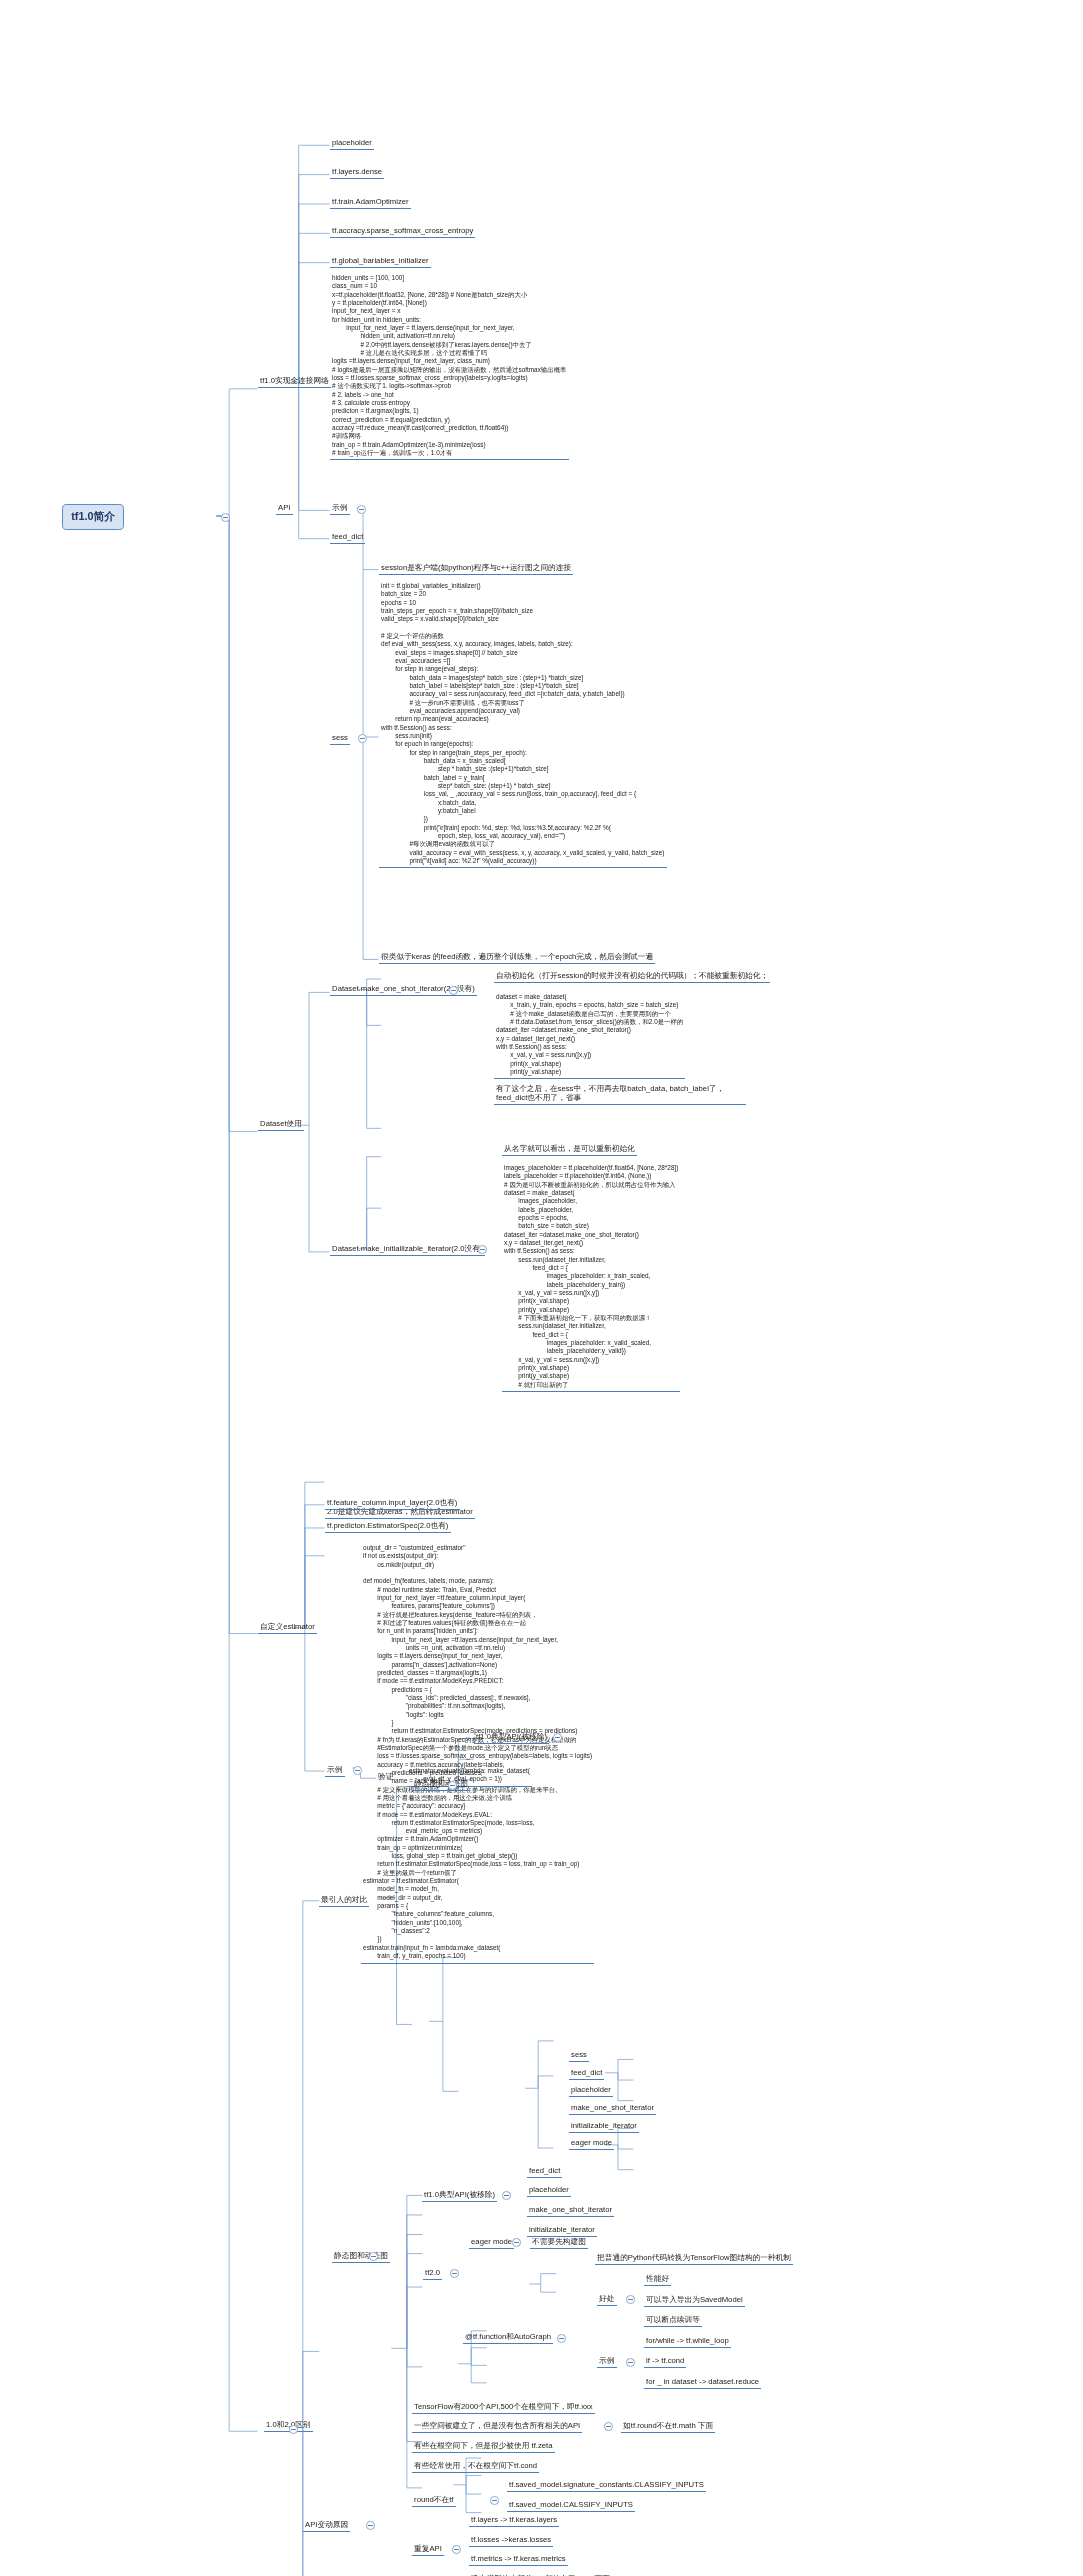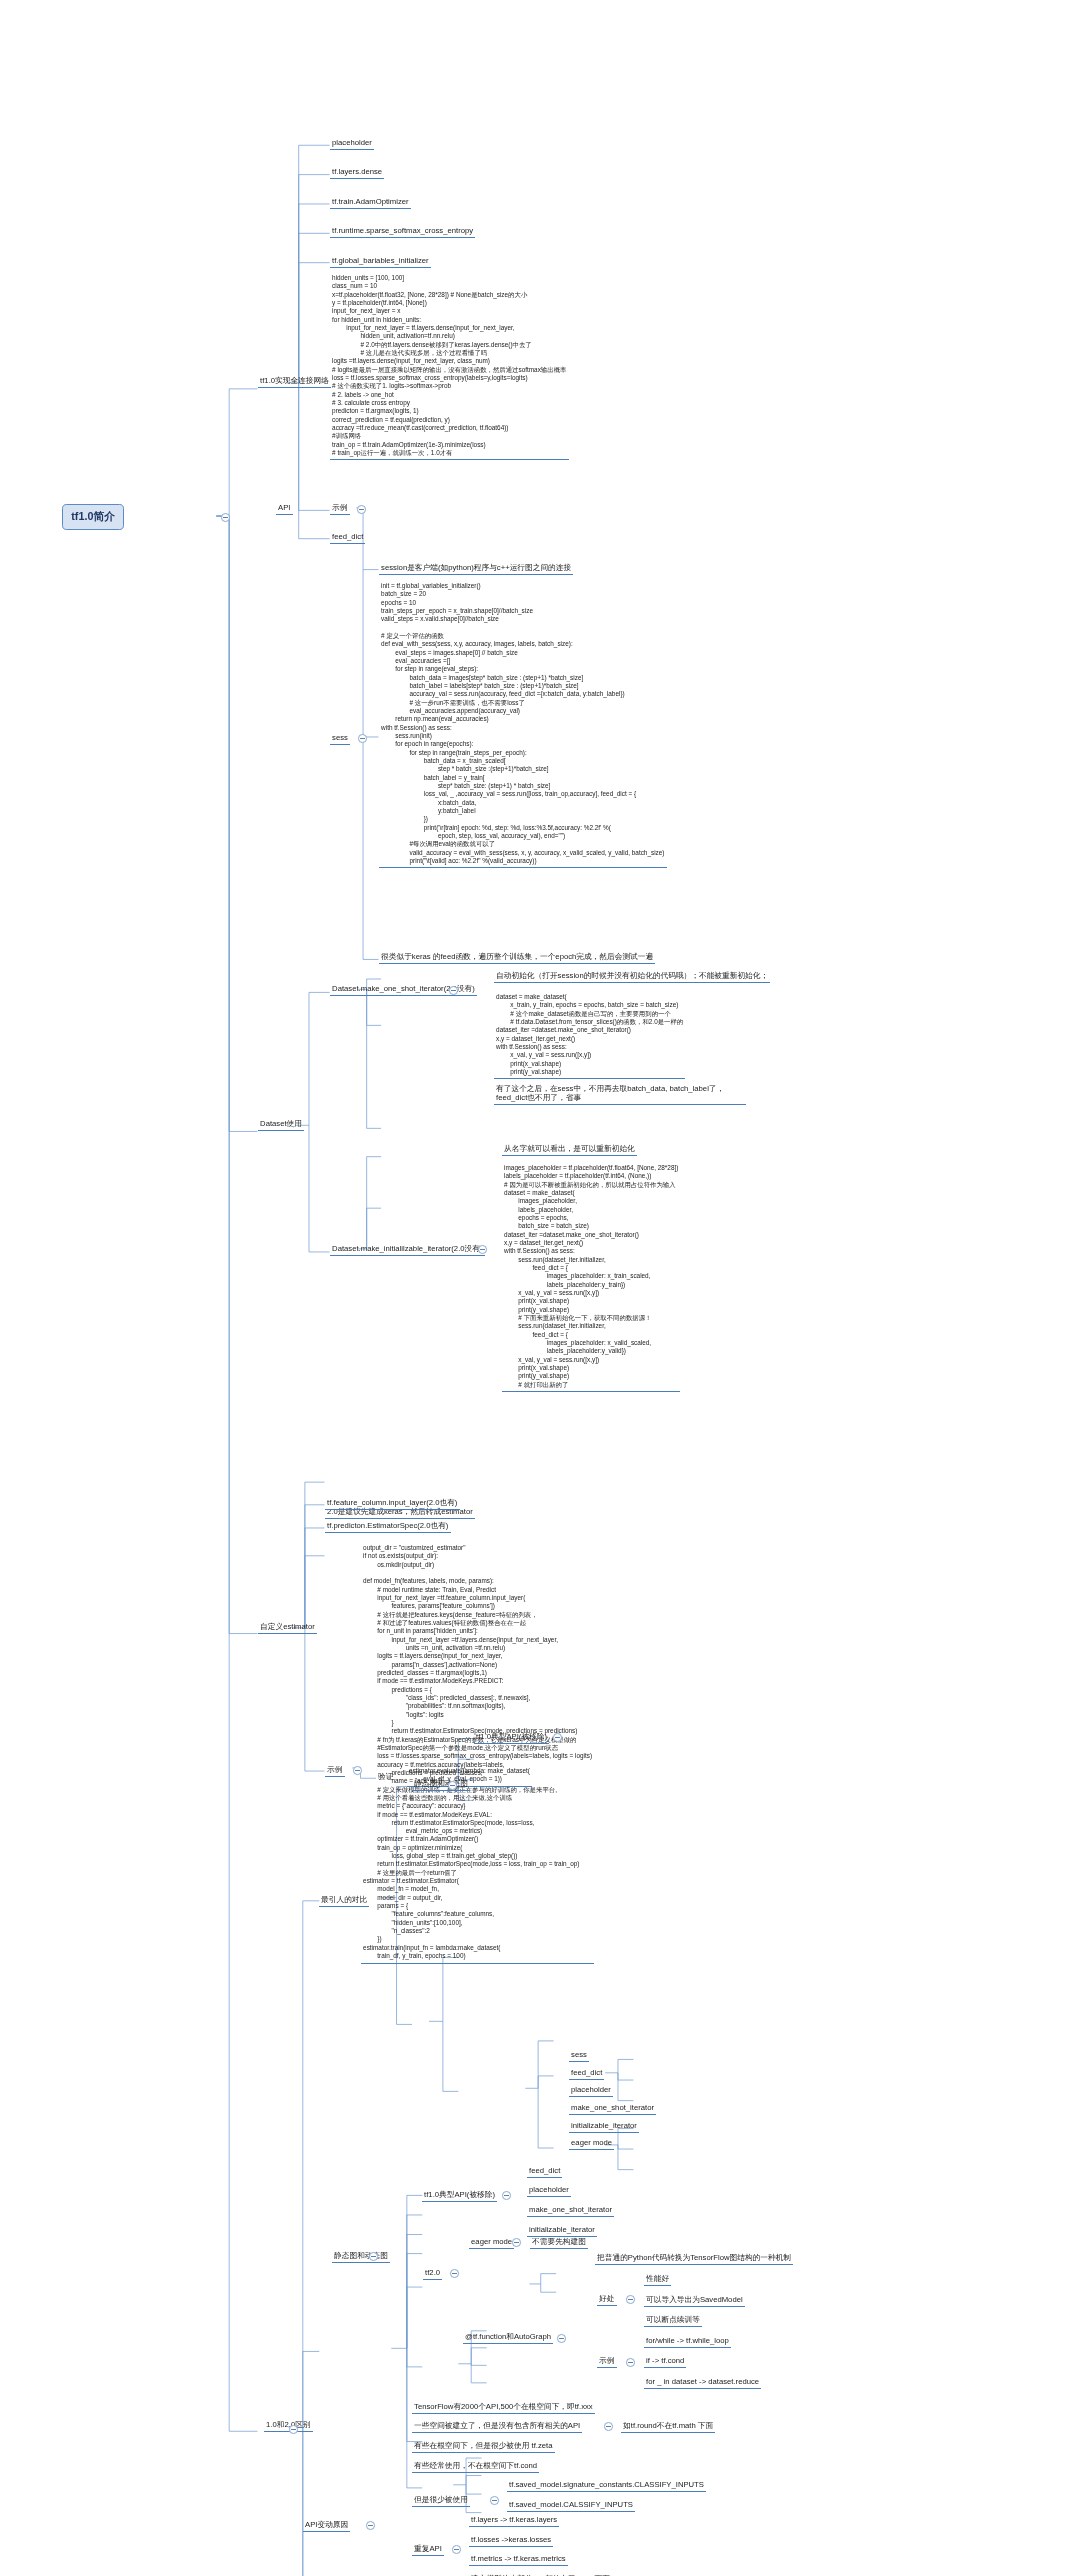--- a/index.html
+++ b/index.html
@@ -163,21 +163,21 @@
 <div class="node" style="left:330px;top:137px;">
   <span class="txt">placeholder</span>
 </div>
 <div class="node" style="left:330px;top:166px;">
   <span class="txt">tf.layers.dense</span>
 </div>
 <div class="node" style="left:330px;top:196px;">
   <span class="txt">tf.train.AdamOptimizer</span>
 </div>
 <div class="node" style="left:330px;top:225px;">
-  <span class="txt">tf.runtime.sparse_softmax_cross_entropy</span>
+  <span class="txt">tf.accracy.sparse_softmax_cross_entropy</span>
 </div>
 <div class="node" style="left:330px;top:255px;">
   <span class="txt">tf.global_bariables_initializer</span>
 </div>
 
 <div class="node" style="left:276px;top:502px;text-align:center;">
   <span class="txt">API</span>
 </div>
 
 <div class="code" style="left:330px;top:273px;">hidden_units = [100, 100]
@@ -520,21 +520,21 @@
 <div class="node" style="left:621px;top:2420px;">
   <span class="txt">如tf.round不在tf.math 下面</span>
 </div>
 <div class="node" style="left:412px;top:2440px;">
   <span class="txt">有些在根空间下，但是很少被使用 tf.zeta</span>
 </div>
 <div class="node" style="left:412px;top:2460px;">
   <span class="txt">有些经常使用，不在根空间下tf.cond</span>
 </div>
 <div class="node" style="left:412px;top:2494px;">
-  <span class="txt">但是很少被使用</span>
+  <span class="txt">round不在tf</span>
 </div>
 <span class="tog" style="position:absolute;left:487px;top:2496px;"></span>
 <div class="node" style="left:507px;top:2479px;">
   <span class="txt">tf.saved_model.signature_constants.CLASSIFY_INPUTS</span>
 </div>
 <div class="node" style="left:507px;top:2499px;">
   <span class="txt">tf.saved_model.CALSSIFY_INPUTS</span>
 </div>
 
 <div class="node" style="left:412px;top:2543px;">

